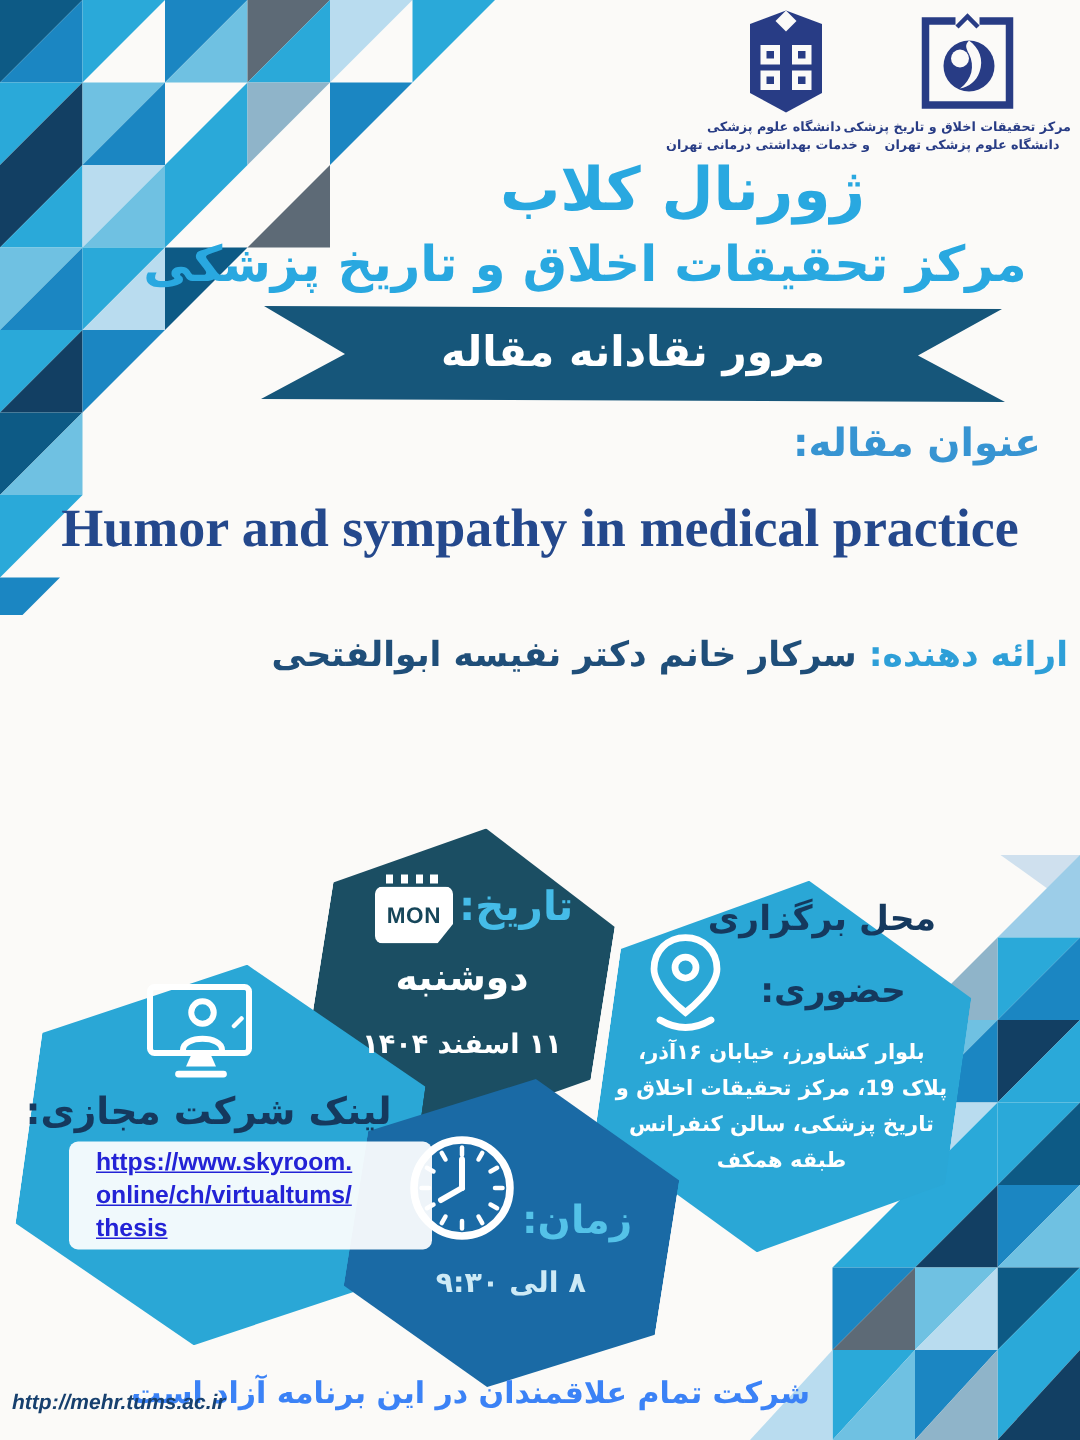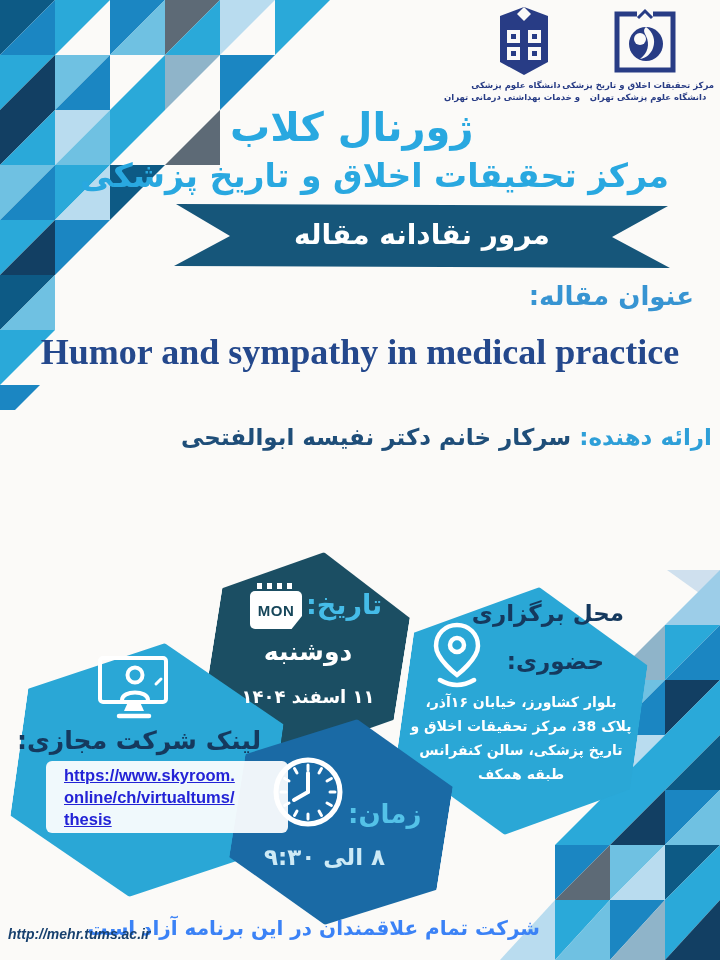--- a/index.html
+++ b/index.html
@@ -8,21 +8,21 @@
   .abs{position:absolute;}
 
   
   .mosaic{position:absolute;z-index:1;}
 
   
   .logo-caption{position:absolute;z-index:3;color:#283c85;font-size:8.5px;font-weight:bold;
                 text-align:center;line-height:11.5px;direction:rtl;white-space:nowrap;}
 
   
-  .title-line{position:absolute;z-index:3;color:#29a8e0;font-weight:bold;text-align:left;direction:rtl;}
+  .title-line{position:absolute;z-index:3;color:#29a8e0;font-weight:bold;text-align:center;direction:rtl;}
   .title-1{left:230px;top:104px;width:450px;font-size:40px;}
   .title-2{left:80px;top:156px;width:620px;font-size:33px;}
 
   .ribbon-svg{position:absolute;left:0;top:0;z-index:2;}
   .ribbon-text{position:absolute;left:250px;top:218px;width:344px;z-index:3;color:#ffffff;
                font-size:28px;font-weight:bold;text-align:center;direction:rtl;}
 
   .article-label{position:absolute;right:26px;top:281px;z-index:3;color:#3794d2;
                  font-size:26px;font-weight:bold;direction:rtl;}
   .article-title-en{position:absolute;left:8px;top:331px;width:704px;z-index:3;color:#24488c;
@@ -71,21 +71,21 @@
   .link-title{left:14px;top:726px;width:250px;color:#15395e;font-size:25px;font-weight:bold;
               text-align:center;direction:rtl;white-space:nowrap;}
   .url-box{left:46px;top:761px;width:206px;background:rgba(255,255,255,.93);border-radius:6px;
            padding:3px 18px;cursor:pointer;}
   .url-line{color:#2323d6;font-size:16.5px;font-weight:bold;text-decoration:underline;
             font-family:"Liberation Sans",sans-serif;line-height:22px;direction:ltr;}
 
   
   .clock-icon{left:270px;top:754px;}
   .time-label{left:348px;top:799px;color:#54c2e8;font-size:26px;font-weight:bold;direction:rtl;}
-  .time-value{left:242px;top:844px;width:165px;color:#cdeaf6;font-size:23px;font-weight:bold;
+  .time-value{left:258px;top:844px;width:165px;color:#cdeaf6;font-size:19px;font-weight:bold;
               text-align:center;direction:rtl;white-space:nowrap;}
 
   
   .footer-note{left:140px;top:916px;width:400px;z-index:3;color:#3b82f6;font-size:20px;
                font-weight:bold;text-align:center;direction:rtl;white-space:nowrap;}
   .footer-url{left:8px;top:926px;z-index:3;color:#17406e;font-size:14px;font-weight:bold;
               font-family:"Liberation Sans",sans-serif;font-style:italic;}
 </style>
 </head>
 <body>
@@ -223,21 +223,21 @@
 
   <svg class="hex-content loc-pin" width="58" height="70" viewBox="0 0 58 70">
     <path d="M29,5 C41,5 50,14 50,26 C50,39 29,55 29,55 C29,55 8,39 8,26 C8,14 17,5 29,5 Z" fill="none" stroke="#ffffff" stroke-width="4.5"></path>
     <circle cx="29" cy="25" r="7" fill="none" stroke="#ffffff" stroke-width="4.5"></circle>
     <path d="M12,60 Q29,70 46,60" fill="none" stroke="#ffffff" stroke-width="4.5" stroke-linecap="round"></path>
   </svg>
   <div class="hex-content loc-title">محل برگزاری</div>
   <div class="hex-content loc-sub">حضوری:</div>
   <div class="hex-content loc-address">
     <div>بلوار کشاورز، خیابان ۱۶آذر،</div>
-    <div>پلاک 38، مرکز تحقیقات اخلاق و</div>
+    <div>پلاک 19، مرکز تحقیقات اخلاق و</div>
     <div>تاریخ پزشکی، سالن کنفرانس</div>
     <div>طبقه همکف</div>
   </div>
 
   <svg class="hex-content monitor-icon" width="78" height="68" viewBox="0 0 78 68">
     <rect x="5" y="4" width="66" height="44" rx="3" fill="none" stroke="#ffffff" stroke-width="4"></rect>
     <circle cx="40" cy="21" r="7.5" fill="none" stroke="#ffffff" stroke-width="4"></circle>
     <path d="M27,46 C27,36 53,36 53,46" fill="none" stroke="#ffffff" stroke-width="4"></path>
     <path d="M33,48 L45,48 L49,57 L29,57 Z" fill="#ffffff"></path>
     <line x1="24" y1="62" x2="54" y2="62" stroke="#ffffff" stroke-width="4.5" stroke-linecap="round"></line>

